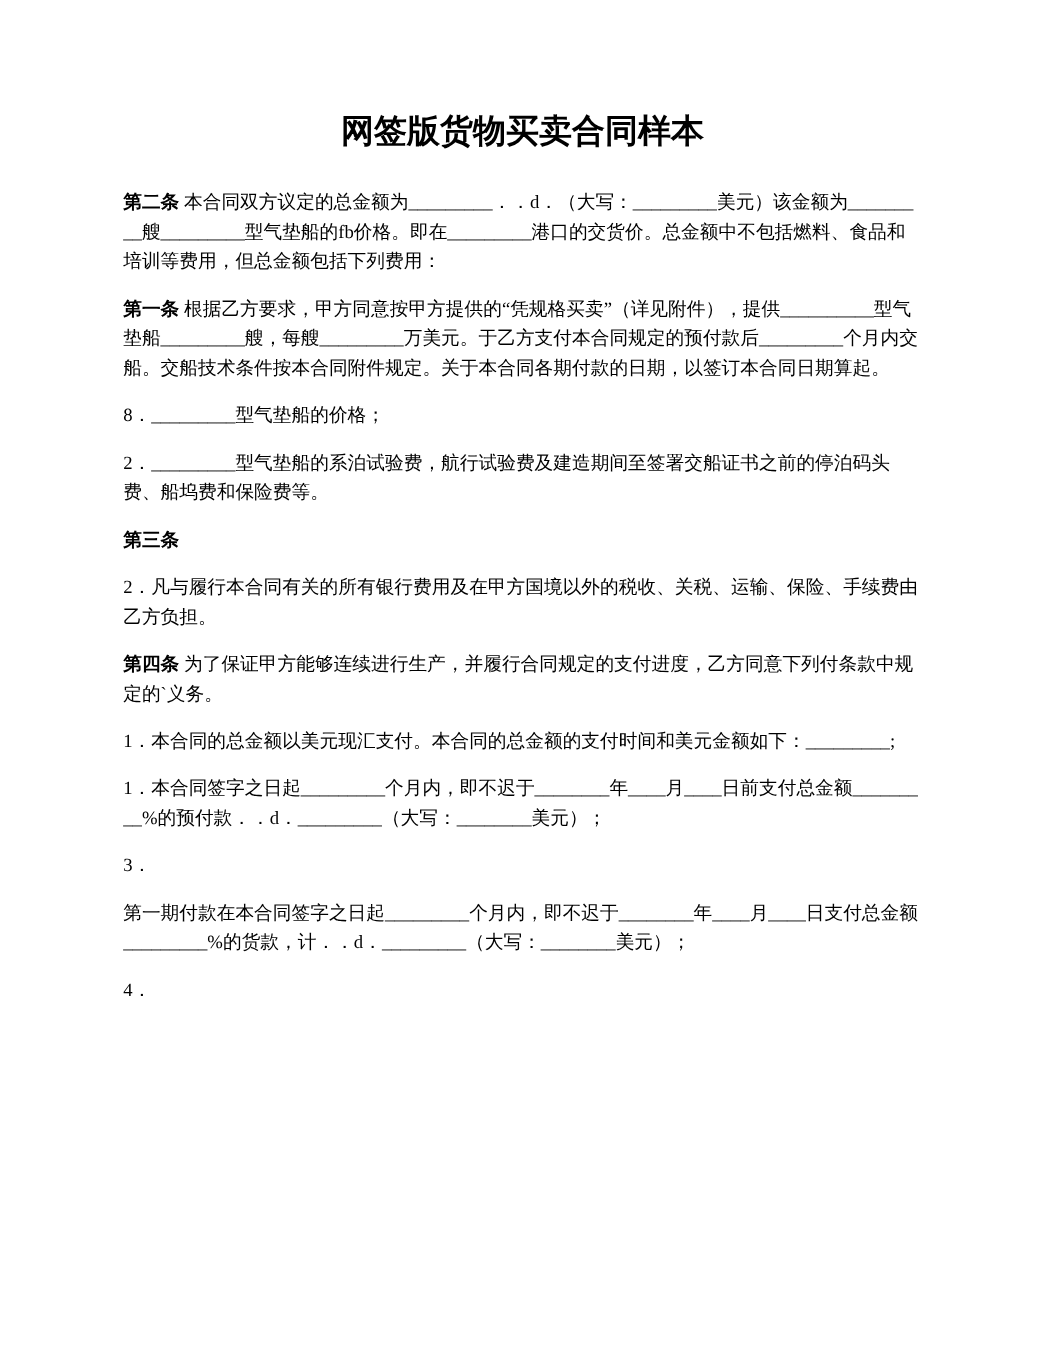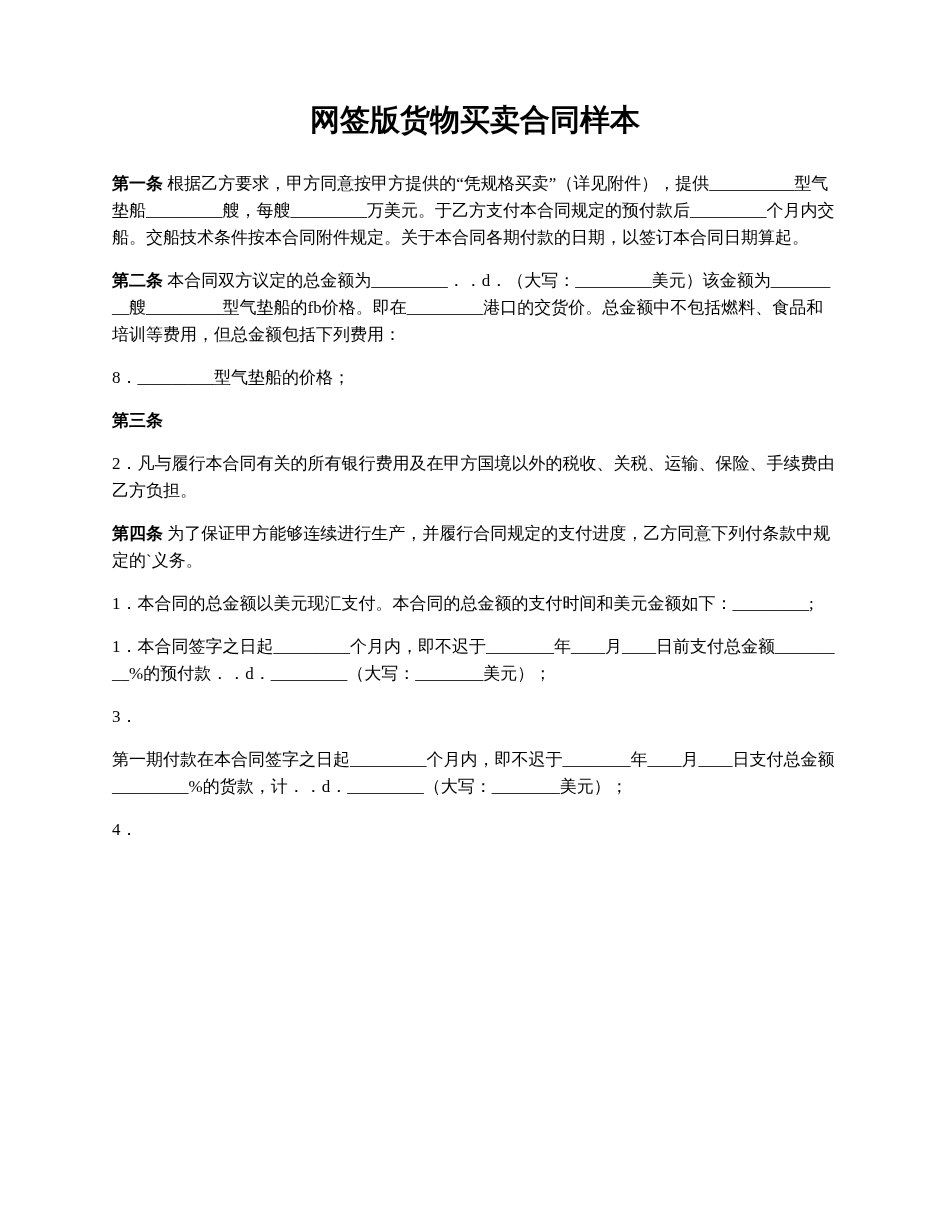--- a/index.html
+++ b/index.html
@@ -37,26 +37,27 @@
   }
 </style>
 </head>
 <body>
 
 <div class="page">
 
   <h1 class="title">网签版货物买卖合同样本</h1>
 
 
+  <p class="para"><strong class="lead">第二条</strong><span> 本合同双方议定的总金额为_________．．d．（大写：_________美元）该金额为_________艘_________型气垫船的fb价格。即在_________港口的交货价。总金额中不包括燃料、食品和培训等费用，但总金额包括下列费用：</span></p>
+
   <p class="para"><strong class="lead">第一条</strong><span> 根据乙方要求，甲方同意按甲方提供的“凭规格买卖”（详见附件），提供__________型气垫船_________艘，每艘_________万美元。于乙方支付本合同规定的预付款后_________个月内交船。交船技术条件按本合同附件规定。关于本合同各期付款的日期，以签订本合同日期算起。</span></p>
-
-  <p class="para"><strong class="lead">第二条</strong><span> 本合同双方议定的总金额为_________．．d．（大写：_________美元）该金额为_________艘_________型气垫船的fb价格。即在_________港口的交货价。总金额中不包括燃料、食品和培训等费用，但总金额包括下列费用：</span></p>
 
   <p class="para"><strong class="lead"></strong><span>8．_________型气垫船的价格；</span></p>
 
+  <p class="para"><strong class="lead"></strong><span>2．_________型气垫船的系泊试验费，航行试验费及建造期间至签署交船证书之前的停泊码头费、船坞费和保险费等。</span></p>
 
   <p class="para"><strong class="lead">第三条</strong><span></span></p>
 
 
   <p class="para"><strong class="lead"></strong><span>2．凡与履行本合同有关的所有银行费用及在甲方国境以外的税收、关税、运输、保险、手续费由乙方负担。</span></p>
 
   <p class="para"><strong class="lead">第四条</strong><span> 为了保证甲方能够连续进行生产，并履行合同规定的支付进度，乙方同意下列付条款中规定的`义务。</span></p>
 
   <p class="para"><strong class="lead"></strong><span>1．本合同的总金额以美元现汇支付。本合同的总金额的支付时间和美元金额如下：_________;</span></p>
 

